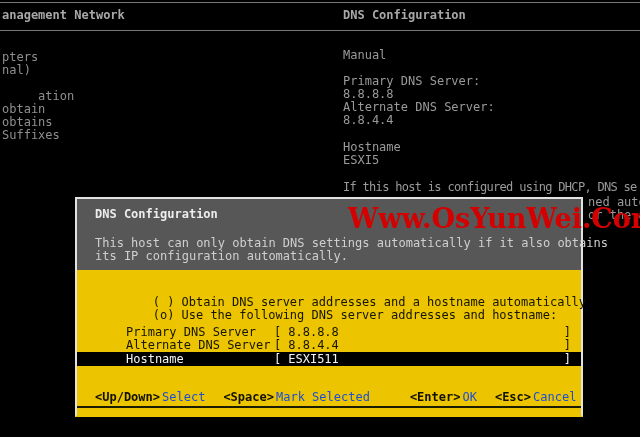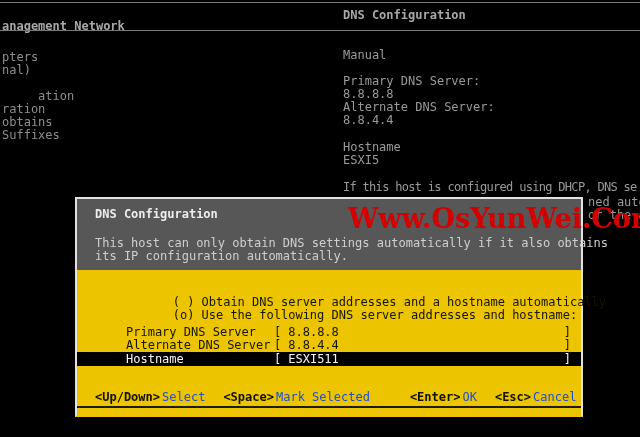--- a/index.html
+++ b/index.html
@@ -18,21 +18,21 @@
   #dialog{
     position:absolute;left:75px;top:197px;width:508px;height:220px;
     box-sizing:border-box;border:2px solid #e2e2e2;border-bottom:2px solid #ecc400;
     display:flex;flex-direction:column;z-index:2;
   }
   .dlg-header{height:71px;background:#575757;padding:9px 0 0 18px;box-sizing:border-box;}
   .dlg-title{color:#ededed;font-weight:bold;}
   .dlg-desc{margin-top:16px;color:#cfcfcf;}
   .dlg-desc div{white-space:pre;}
   .dlg-body{position:relative;flex:1;background:#ecc400;color:#151500;padding-top:13px;box-sizing:border-box;}
-  .radio-row{padding:0 22px 0 18px;height:13px;white-space:pre;margin-left:20px;}
+  .radio-row{padding:0 22px 0 18px;height:13px;white-space:pre;}
   .radio-row .marker{margin-right:7px;}
   .fields{margin-top:17px;}
   .field-row{display:flex;align-items:center;height:13px;padding:0 10px 0 18px;white-space:pre;}
   .field-row .flabel{width:148px;flex:0 0 148px;margin-left:31px;}
   .field-row .fvalue{margin-left:7px;}
   .field-row .spacer{flex:1;}
   .field-row.selected{height:14px;background:#000;color:#f4f4f4;}
   .hints{display:flex;justify-content:space-between;margin-top:25px;padding:0 11px 0 18px;white-space:pre;gap:40px;}
   .hint-group{display:flex;}
   .hint-key{color:#111100;font-weight:bold;}
@@ -47,28 +47,28 @@
     font-weight:bold;font-size:27px;line-height:30px;color:#d40000;
     white-space:pre;letter-spacing:0;
   }
 </style>
 </head>
 <body>
 
 <div id="stage">
 
   <div class="hline" style="top:2px;"></div>
-  <div class="abs bold" style="left:2px;top:20px;color:#a8a8a8;">anagement Network</div>
+  <div class="abs bold" style="left:2px;top:9px;color:#a8a8a8;">anagement Network</div>
   <div class="abs bold" style="left:343px;top:9px;color:#a8a8a8;">DNS Configuration</div>
   <div class="hline" style="top:30px;"></div>
 
   <div class="abs dim" style="left:2px;top:51px;">pters</div>
   <div class="abs dim" style="left:2px;top:64px;">nal)</div>
   <div class="abs dim" style="left:2px;top:90px;margin-left:36px;">ation</div>
-  <div class="abs dim" style="left:2px;top:103px;">ration</div>
+  <div class="abs dim" style="left:2px;top:103px;">obtain</div>
   <div class="abs dim" style="left:2px;top:116px;">obtains</div>
   <div class="abs dim" style="left:2px;top:129px;">Suffixes</div>
 
   <div class="abs" style="left:343px;top:49px;">Manual</div>
   <div class="abs" style="left:343px;top:75px;">Primary DNS Server:</div>
   <div class="abs" style="left:343px;top:88px;">8.8.8.8</div>
   <div class="abs" style="left:343px;top:101px;">Alternate DNS Server:</div>
   <div class="abs" style="left:343px;top:114px;">8.8.4.4</div>
   <div class="abs" style="left:343px;top:141px;">Hostname</div>
   <div class="abs" style="left:343px;top:154px;">ESXI5</div>

